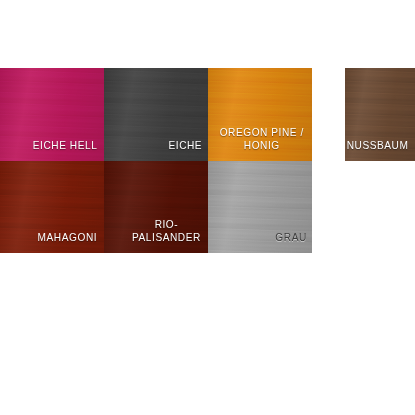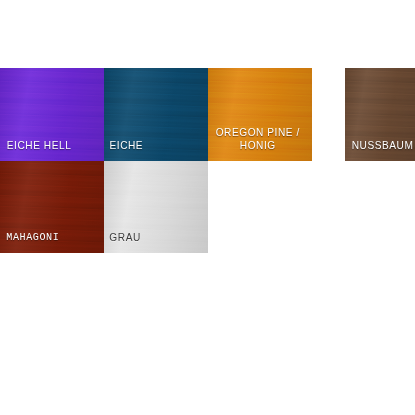--- a/index.html
+++ b/index.html
@@ -21,21 +21,21 @@
     height: 277px;
     display: grid;
     grid-template-columns: 104px 104px 104px 103px;
     grid-template-rows: 93px 92px 92px;
   }
   .swatch-cell {
     position: relative;
     overflow: hidden;
     display: flex;
     align-items: flex-end;
-    justify-content: flex-start;
+    justify-content: flex-end;
   }
   
   .grain {
     position: absolute;
     left: -10%;
     top: -10%;
     width: 120%;
     height: 120%;
     pointer-events: none;
     background-image:
@@ -93,44 +93,50 @@
   }
   .label-dark {
     color: #3c3c3c;
     text-shadow: 0 1px 0 rgba(255,255,255,0.5);
   }
 </style>
 </head>
 <body style="background: rgb(255, 255, 255);">
 
 <div id="swatch-board">
-    <div class="swatch-cell" style="background: #6d28d9;">
+    <div class="swatch-cell" style="background: #be185d;">
       <div class="grain"></div>
       <div class="shade"></div>
       <div class="swatch-label label-light">EICHE HELL</div>
     </div>
-    <div class="swatch-cell" style="background: #0c4a6e;">
+    <div class="swatch-cell" style="background: #404040;">
       <div class="grain"></div>
       <div class="shade"></div>
       <div class="swatch-label label-light">EICHE</div>
     </div>
     <div class="swatch-cell" style="background: rgb(224, 134, 15);">
       <div class="grain"></div>
       <div class="shade"></div>
       <div class="swatch-label label-light">OREGON PINE /
 HONIG</div>
     </div>
     <div class="swatch-cell" style="background: rgb(107, 74, 51); margin-left: 33px;">
       <div class="grain"></div>
       <div class="shade"></div>
       <div class="swatch-label label-light">NUSSBAUM</div>
     </div>
-    <div class="swatch-cell" style="background: rgb(124, 28, 8); font-family: Liberation Mono, monospace;">
+    <div class="swatch-cell" style="background: rgb(124, 28, 8);">
       <div class="grain"></div>
       <div class="shade"></div>
       <div class="swatch-label label-light">MAHAGONI</div>
     </div>
-    <div class="swatch-cell" style="background: #e5e5e5;">
+    <div class="swatch-cell" style="background: rgb(85, 17, 5);">
+      <div class="grain"></div>
+      <div class="shade"></div>
+      <div class="swatch-label label-light">RIO-
+PALISANDER</div>
+    </div>
+    <div class="swatch-cell" style="background: #a3a3a3;">
       <div class="grain grain-strong"></div>
       <div class="shade"></div>
       <div class="swatch-label label-dark">GRAU</div>
     </div>
   </div>
 
 </body></html>

